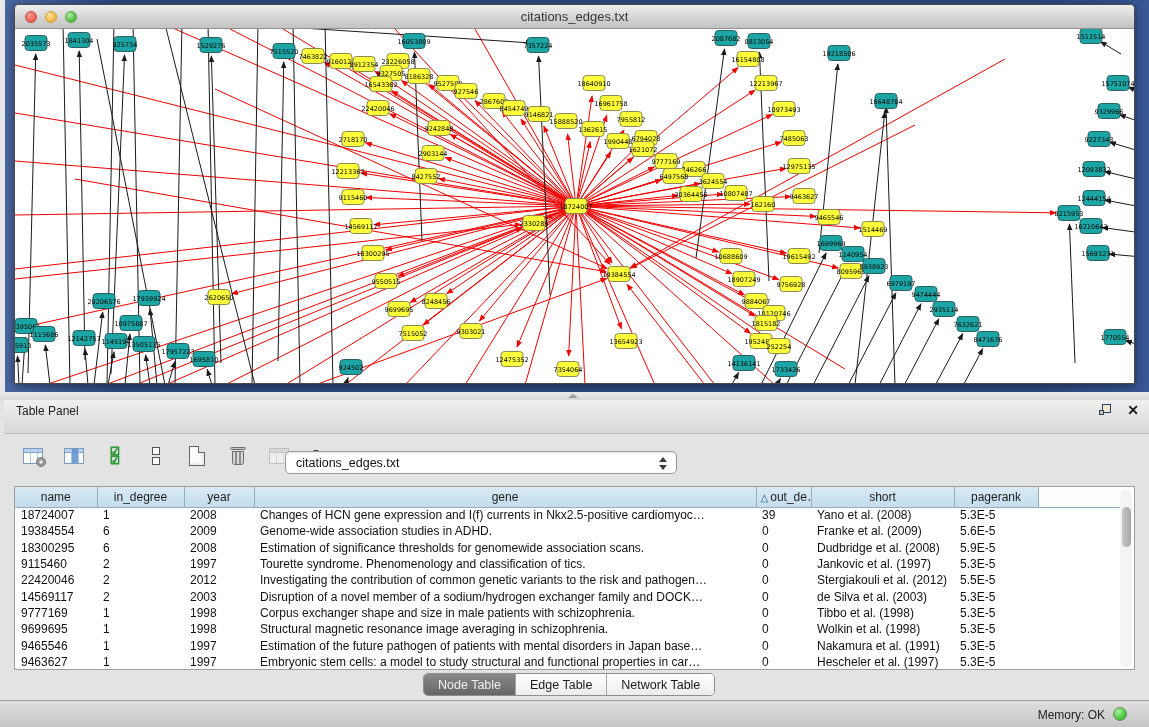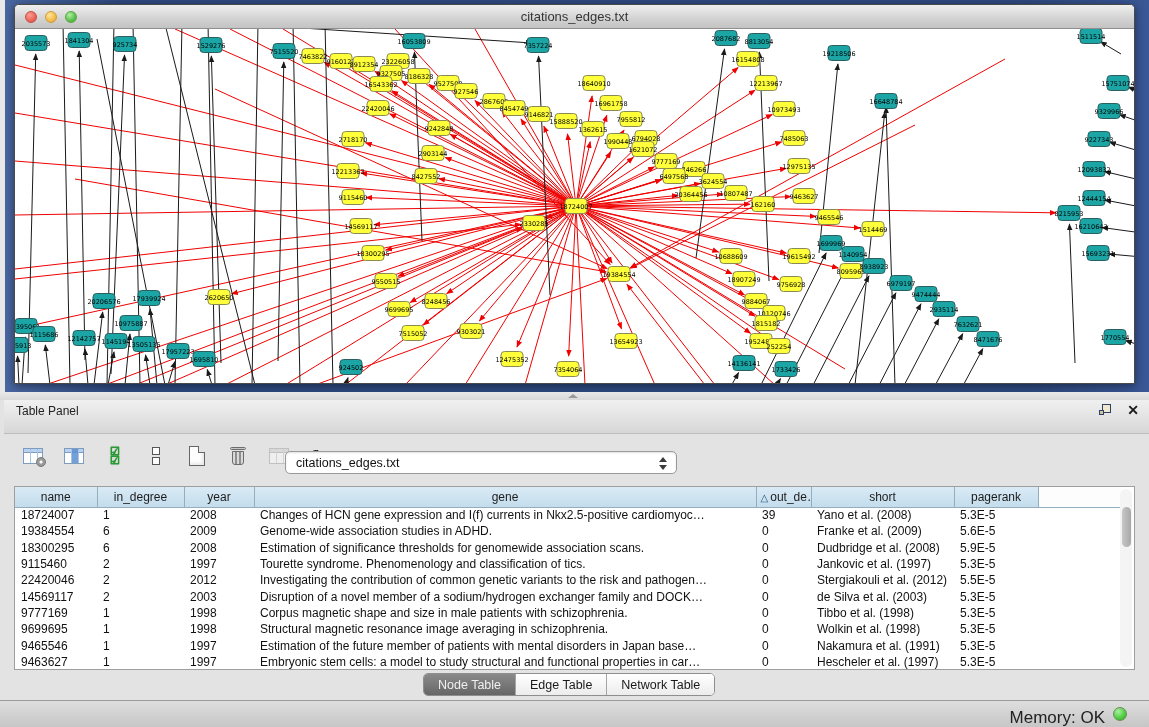--- a/index.html
+++ b/index.html
@@ -83,21 +83,21 @@
   
   #table-tabs { position:absolute; left:423px; top:273px; height:23px; display:flex;
     border:1px solid #8e8e8e; border-radius:5px; overflow:hidden; background:#fff; font-size:12.5px; }
   .seg { padding:4px 14px 0 14px; color:#1a1a1a; border-right:1px solid #a5a5a5; background:linear-gradient(#ffffff,#ececec); }
   .seg:last-child { border-right:none; }
   .seg.sel { background:linear-gradient(#8a8a8a,#666666); color:#f0f0f0; }
 
   
   #statusbar { position:absolute; left:0; top:700px; width:1149px; height:27px;
     background:linear-gradient(#dedede,#c6c6c6); border-top:1px solid #9a9a9a; }
-  #mem-label { position:absolute; right:44px; top:7px; font-size:17px; color:#222; }
+  #mem-label { position:absolute; right:44px; top:7px; font-size:12px; color:#222; }
   #mem-dot { position:absolute; right:22px; top:6px; width:14px; height:14px; border-radius:50%;
     background:radial-gradient(circle at 35% 30%,#a9f0a0,#4ccb3e 60%,#2ea424); border:1px solid #6b8e5a; }
 </style>
 </head>
 <body>
 
 <div id="network-region">
   <div id="blue-frame"></div>
   <div id="mac-window">
     <div id="titlebar">
@@ -647,41 +647,41 @@
             <td>Disruption of a novel member of a sodium/hydrogen exchanger family and DOCK…</td>
             <td>0</td>
             <td>de Silva et al. (2003)</td>
             <td>5.3E-5</td>
             <td></td>
           </tr>
           <tr>
             <td>9777169</td>
             <td>1</td>
             <td>1998</td>
-            <td>Corpus magnetic shape and size in male patients with schizophrenia.</td>
+            <td>Corpus exchanger shape and size in male patients with schizophrenia.</td>
             <td>0</td>
             <td>Tibbo et al. (1998)</td>
             <td>5.3E-5</td>
             <td></td>
           </tr>
           <tr>
             <td>9699695</td>
             <td>1</td>
             <td>1998</td>
             <td>Structural magnetic resonance image averaging in schizophrenia.</td>
             <td>0</td>
             <td>Wolkin et al. (1998)</td>
             <td>5.3E-5</td>
             <td></td>
           </tr>
           <tr>
             <td>9465546</td>
             <td>1</td>
             <td>1997</td>
-            <td>Estimation of the future member of patients with mental disorders in Japan base…</td>
+            <td>Estimation of the future pathogen of patients with mental disorders in Japan base…</td>
             <td>0</td>
             <td>Nakamura et al. (1991)</td>
             <td>5.3E-5</td>
             <td></td>
           </tr>
           <tr>
             <td>9463627</td>
             <td>1</td>
             <td>1997</td>
             <td>Embryonic stem cells: a model to study structural and functional properties in car…</td>

